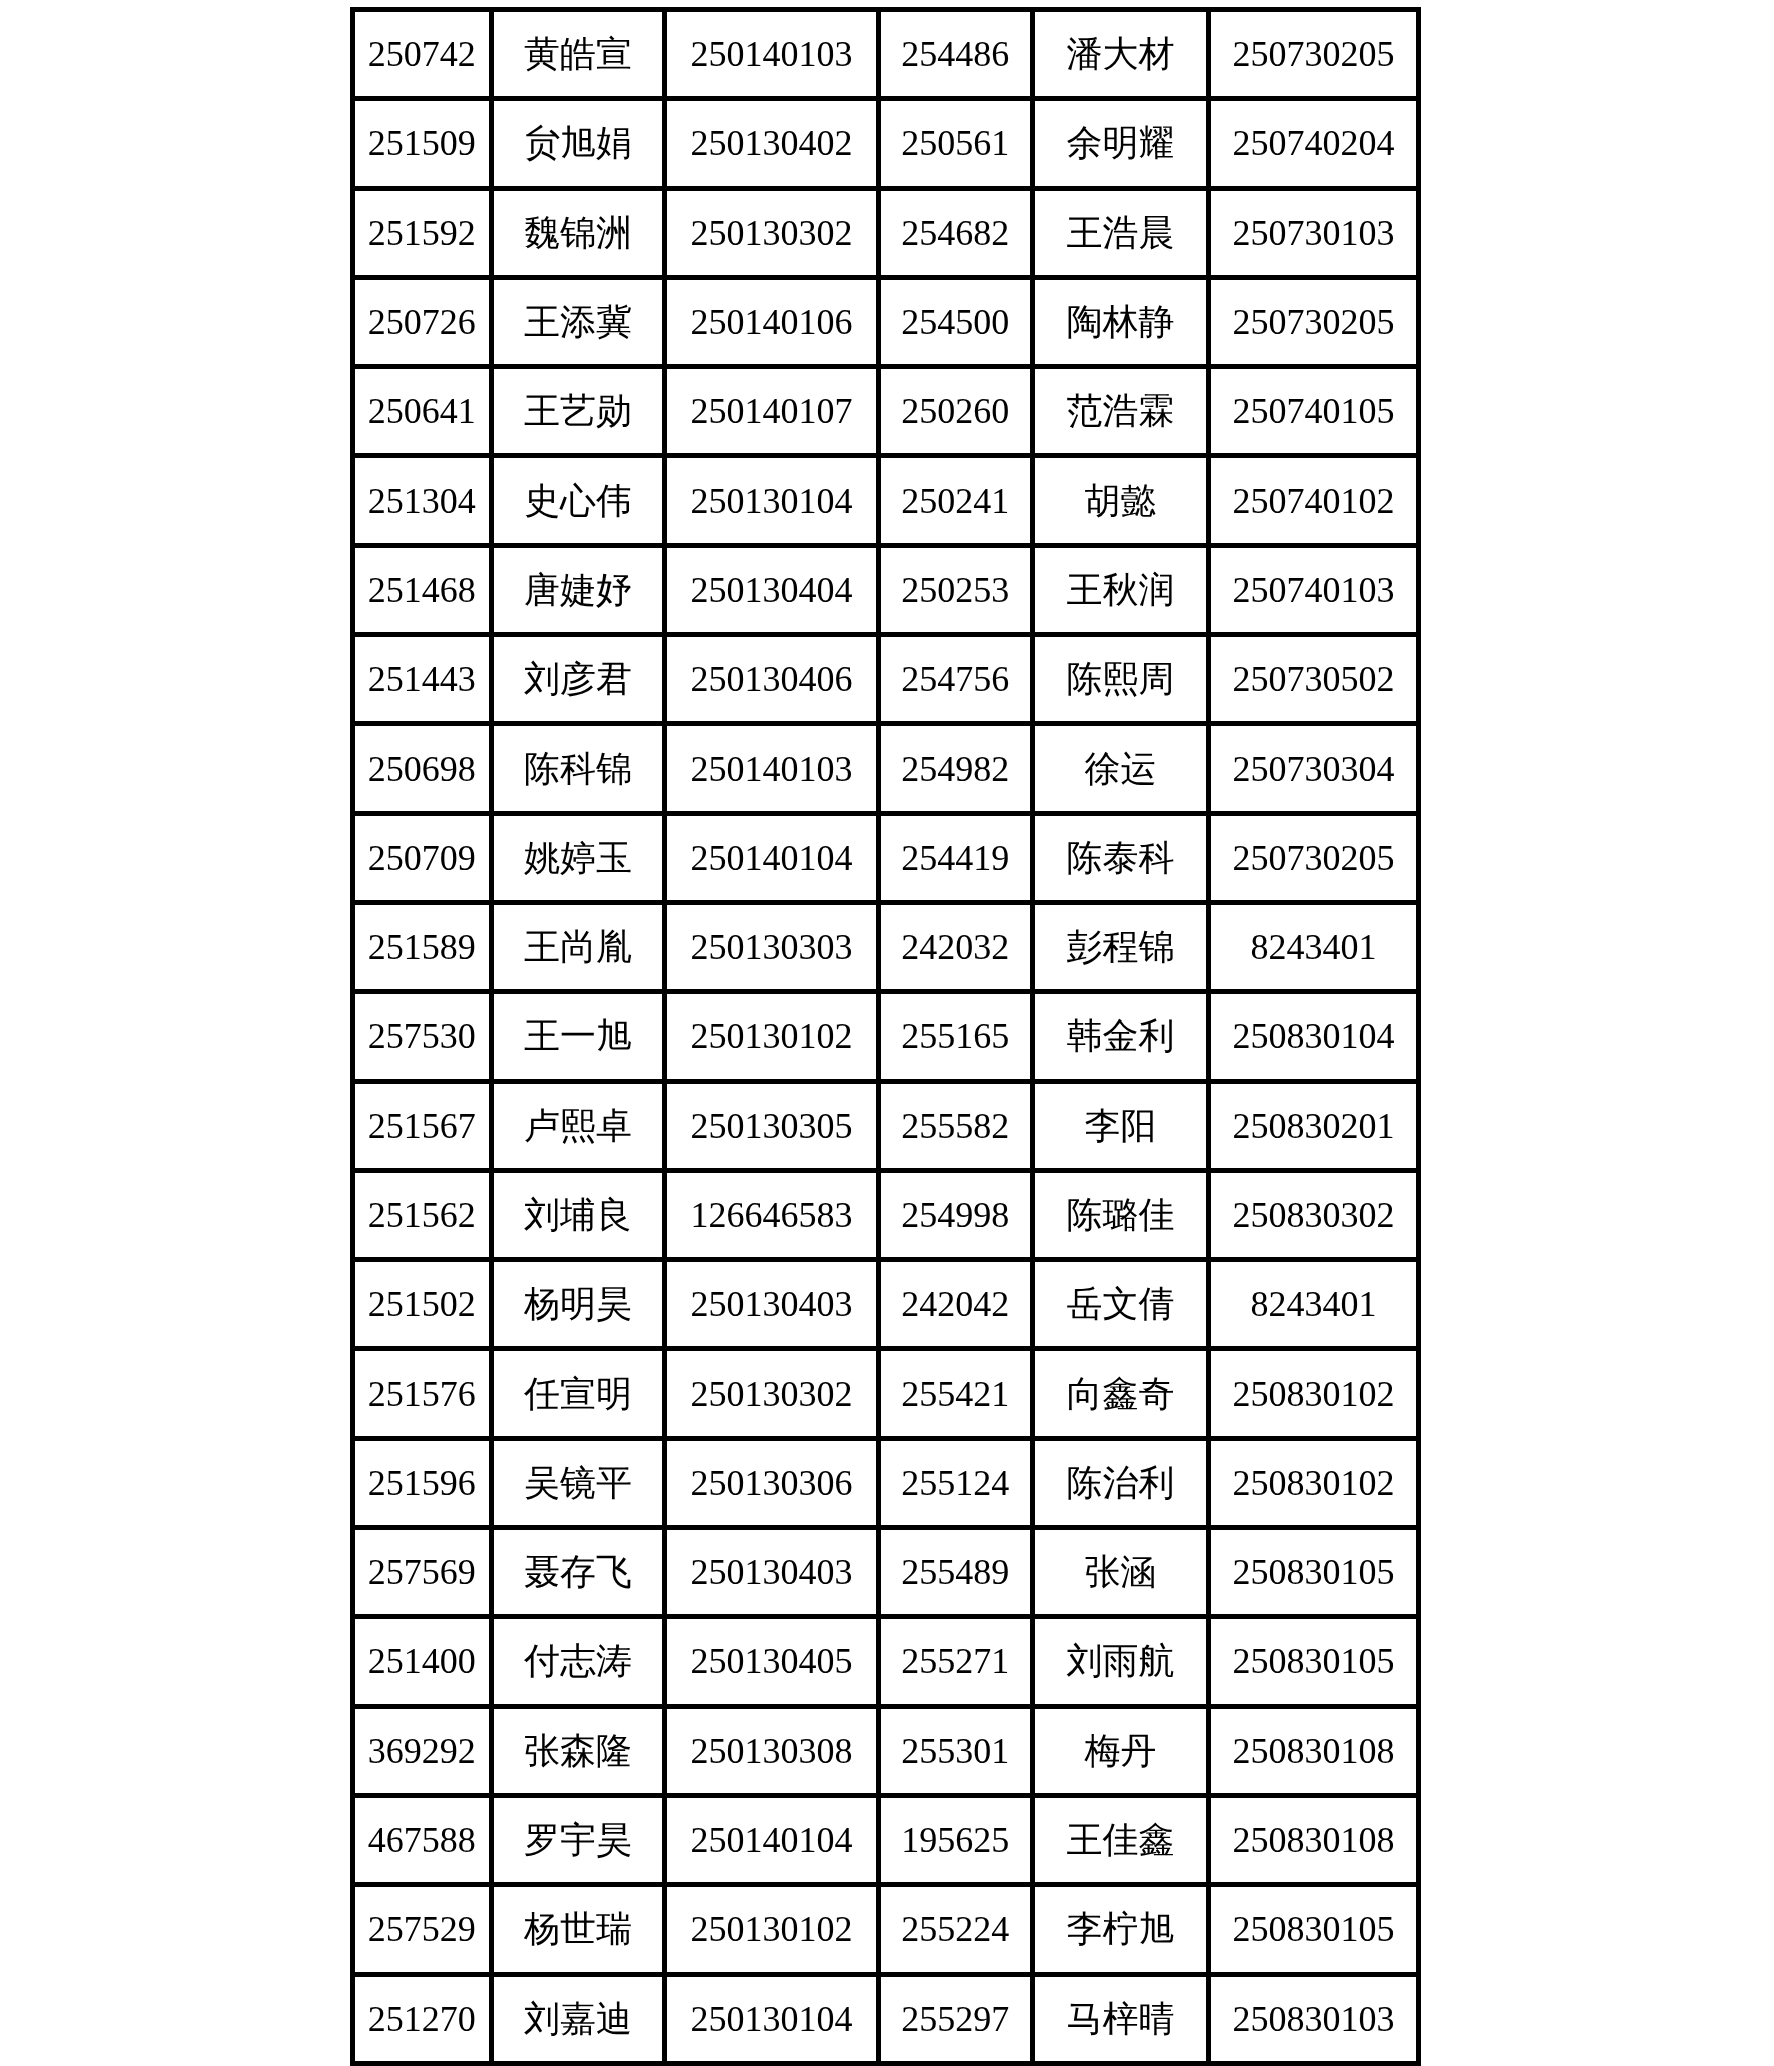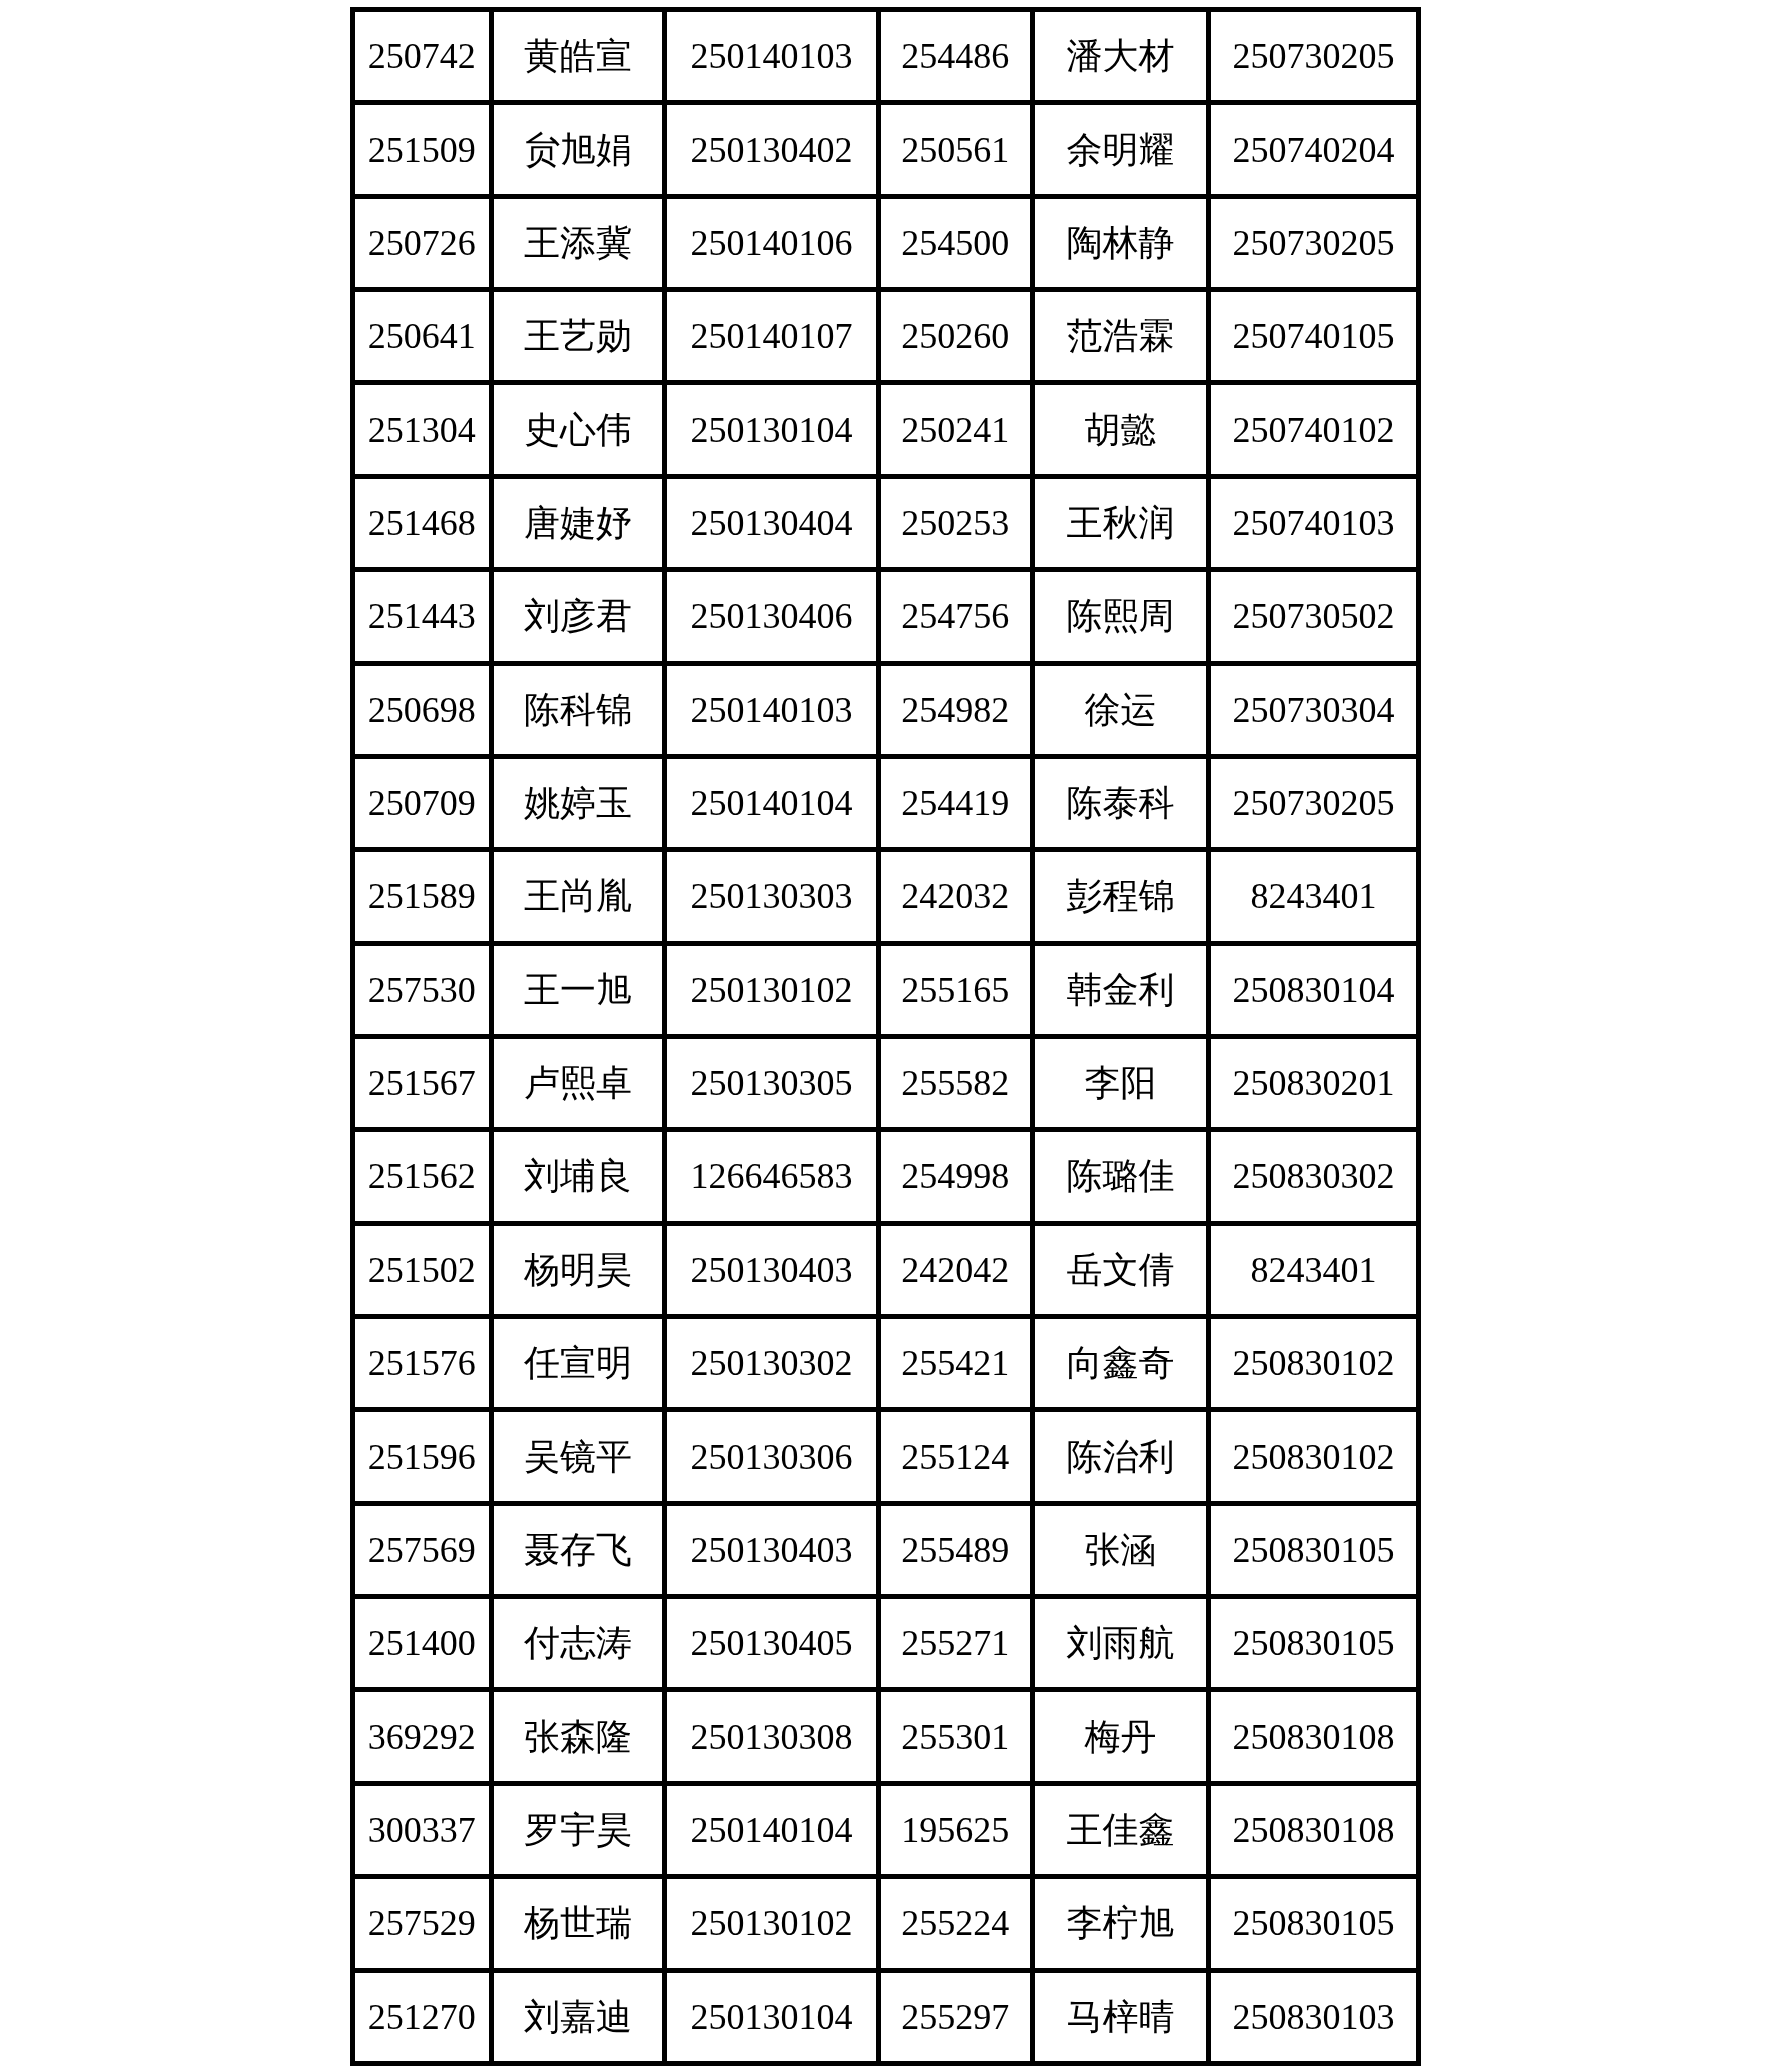--- a/index.html
+++ b/index.html
@@ -66,20 +66,28 @@
         </tr>
         <tr>
           <td>251509</td>
           <td>贠旭娟</td>
           <td>250130402</td>
           <td>250561</td>
           <td>余明耀</td>
           <td>250740204</td>
         </tr>
         <tr>
+          <td>251592</td>
+          <td>魏锦洲</td>
+          <td>250130302</td>
+          <td>254682</td>
+          <td>王浩晨</td>
+          <td>250730103</td>
+        </tr>
+        <tr>
           <td>250726</td>
           <td>王添冀</td>
           <td>250140106</td>
           <td>254500</td>
           <td>陶林静</td>
           <td>250730205</td>
         </tr>
         <tr>
           <td>250641</td>
           <td>王艺勋</td>
@@ -202,21 +210,21 @@
         </tr>
         <tr>
           <td>369292</td>
           <td>张森隆</td>
           <td>250130308</td>
           <td>255301</td>
           <td>梅丹</td>
           <td>250830108</td>
         </tr>
         <tr>
-          <td>300337</td>
+          <td>467588</td>
           <td>罗宇昊</td>
           <td>250140104</td>
           <td>195625</td>
           <td>王佳鑫</td>
           <td>250830108</td>
         </tr>
         <tr>
           <td>257529</td>
           <td>杨世瑞</td>
           <td>250130102</td>

